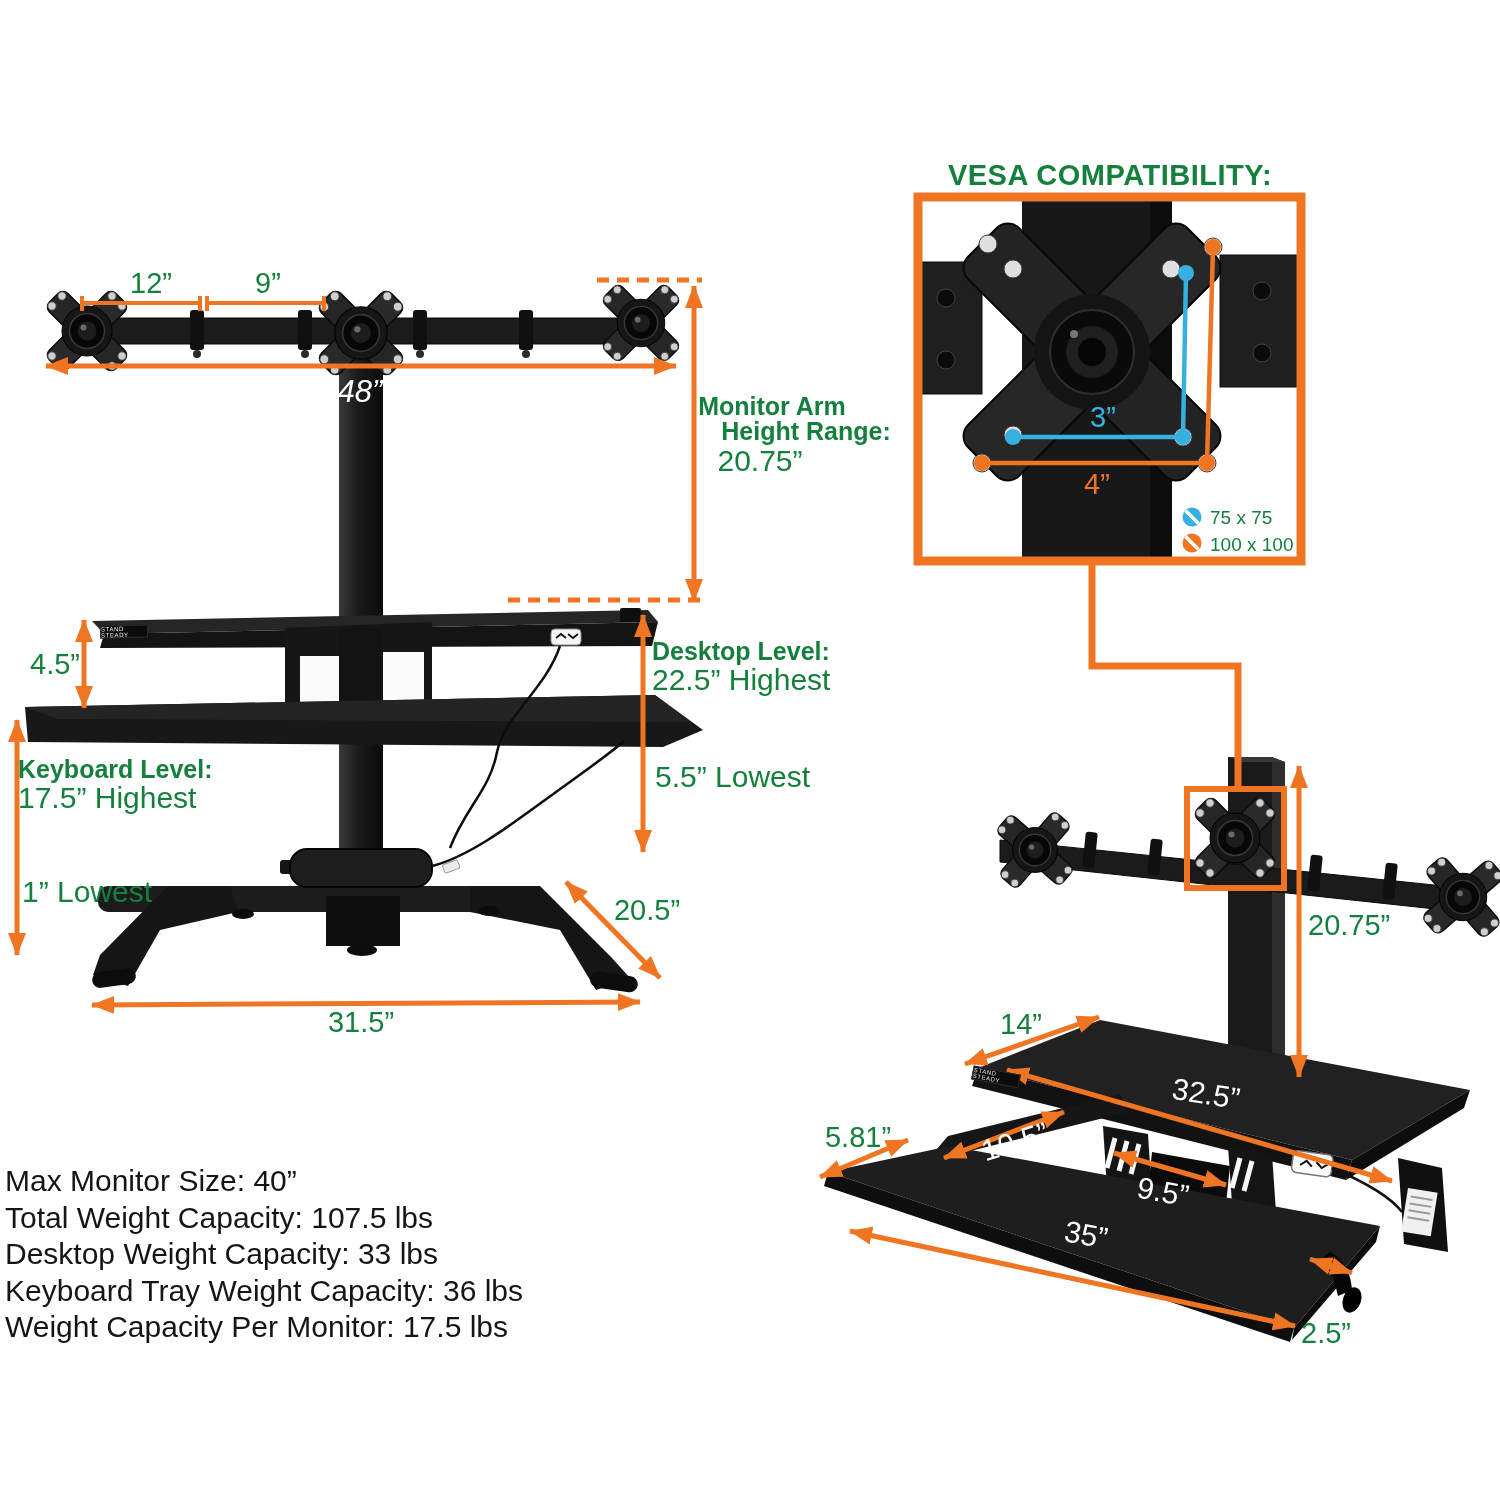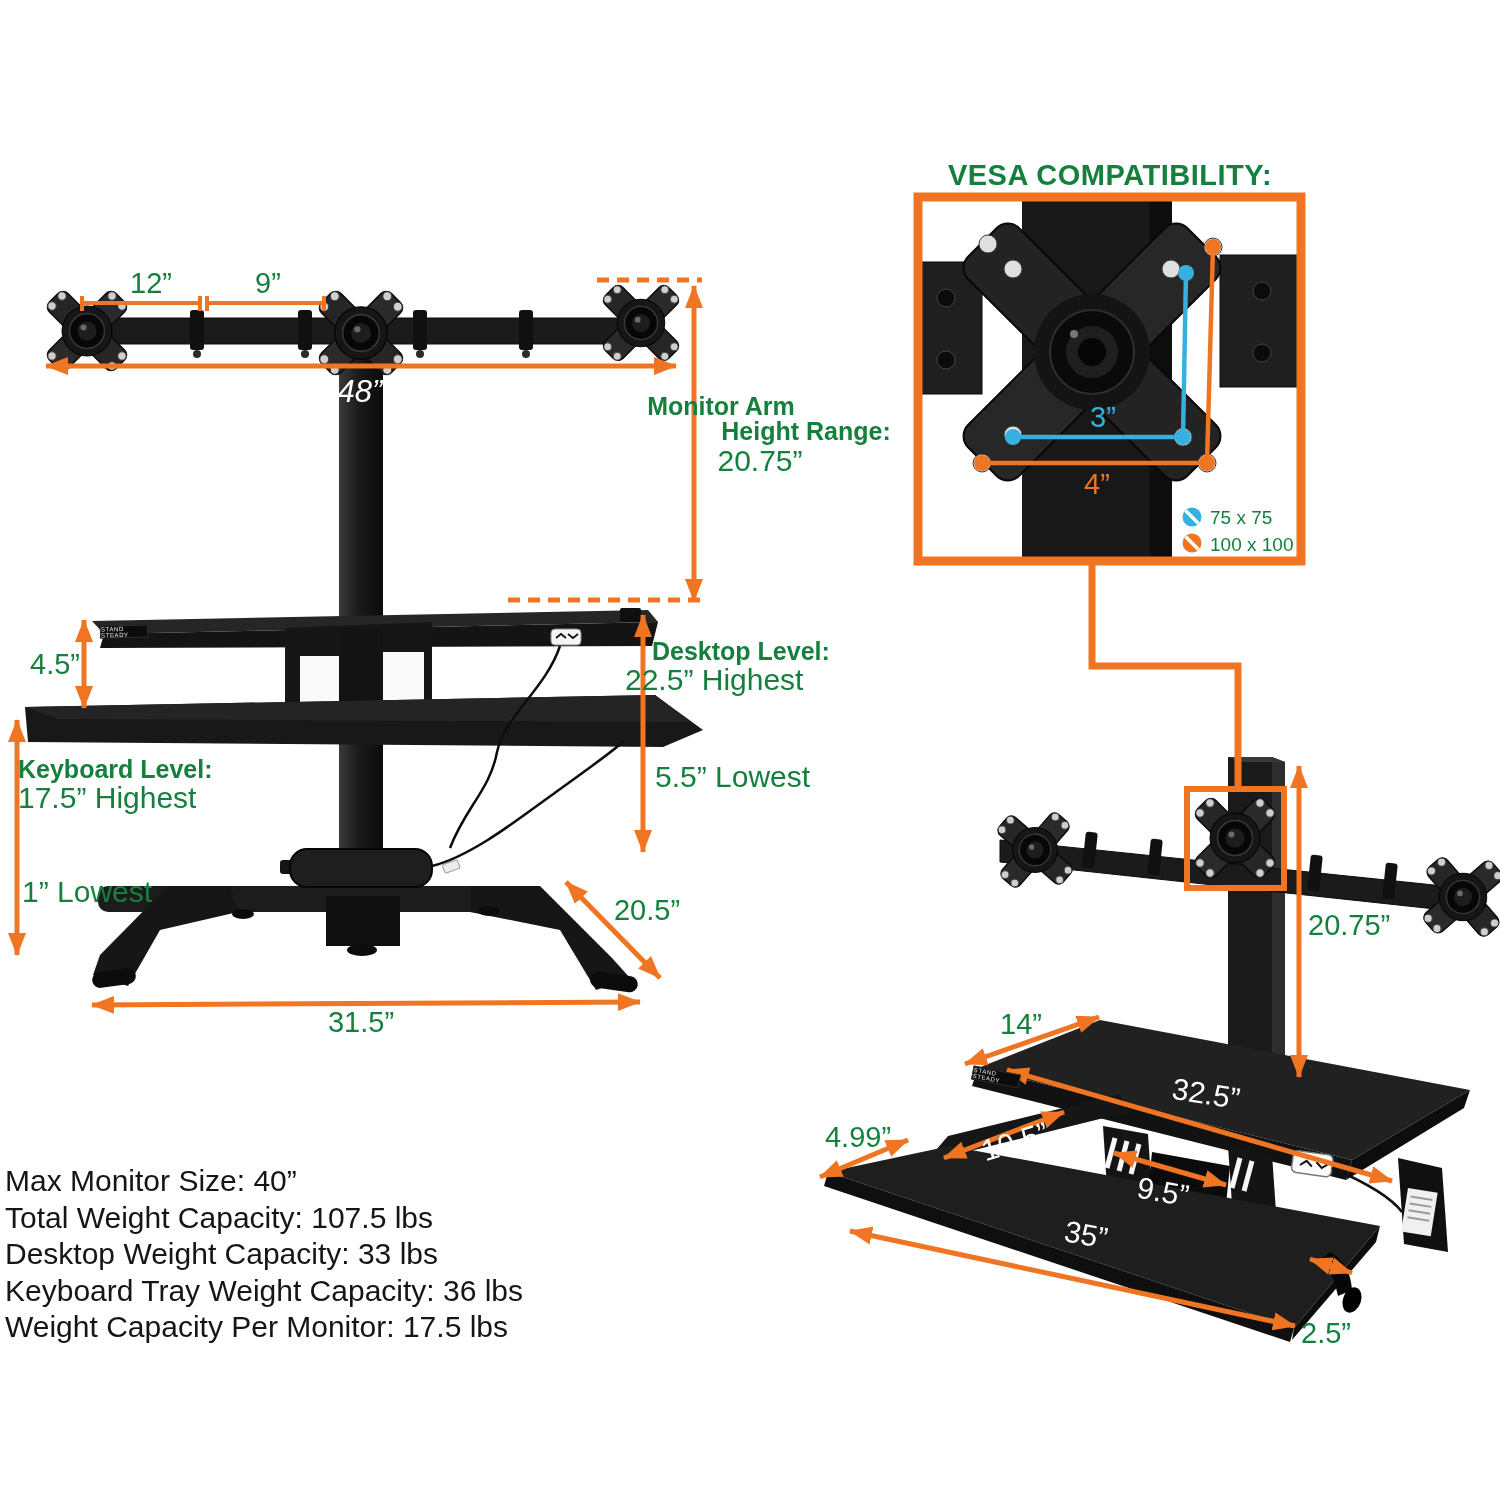--- a/index.html
+++ b/index.html
@@ -262,43 +262,43 @@
     <line x1="944" y1="1158" x2="1064" y2="1112" stroke-width="5" marker-start="url(#as)" marker-end="url(#ae)"></line>
     <line x1="1114" y1="1153" x2="1226" y2="1185" stroke-width="5" marker-start="url(#as)" marker-end="url(#ae)"></line>
     <line x1="850" y1="1231" x2="1295" y2="1326" stroke-width="5" marker-start="url(#as)" marker-end="url(#ae)"></line>
     <line x1="1310" y1="1259" x2="1352" y2="1273" stroke-width="5" marker-start="url(#as)" marker-end="url(#ae)"></line>
   </g>
 </svg>
 
 <div class="lb ctr n29" style="left:151px;top:283px;">12”</div>
 <div class="lb ctr n29" style="left:268px;top:283px;">9”</div>
 <div class="lb ctr n31 wht" style="left:360px;top:391px;">48”</div>
-<div class="lb ctr b25" style="left:721px;top:406px;text-align:center;">Monitor Arm</div>
+<div class="lb ctr b25" style="left:772px;top:406px;text-align:center;">Monitor Arm</div>
 <div class="lb ctr b25" style="left:806px;top:431px;">Height Range:</div>
 <div class="lb ctr n30" style="left:760px;top:461px;">20.75”</div>
 <div class="lb ctr n29" style="left:55px;top:664px;">4.5”</div>
 <div class="lb lft b25" style="left:652px;top:651px;">Desktop Level:</div>
-<div class="lb lft n30" style="left:625px;top:680px;">22.5” Highest</div>
+<div class="lb lft n30" style="left:652px;top:680px;">22.5” Highest</div>
 <div class="lb lft n30" style="left:655px;top:777px;">5.5” Lowest</div>
 <div class="lb lft b25" style="left:18px;top:769px;">Keyboard Level:</div>
 <div class="lb lft n30" style="left:18px;top:798px;">17.5” Highest</div>
 <div class="lb lft n30" style="left:22px;top:892px;">1” Lowest</div>
 <div class="lb ctr n29" style="left:647px;top:910px;">20.5”</div>
 <div class="lb ctr n29" style="left:361px;top:1022px;">31.5”</div>
 
 <div class="lb ctr vtitle" style="left:1110px;top:175px;">VESA COMPATIBILITY:</div>
 <div class="lb ctr n29 blue" style="left:1103px;top:417px;">3”</div>
 <div class="lb ctr n29 orange" style="left:1097px;top:484px;">4”</div>
 <div class="lb lft leg" style="left:1210px;top:517px;text-align:center;">75 x 75</div>
 <div class="lb lft leg" style="left:1210px;top:544px;">100 x 100</div>
 
 <div class="lb lft n29" style="left:1308px;top:925px;">20.75”</div>
 <div class="lb ctr n29" style="left:1021px;top:1024px;">14”</div>
 <div class="lb rot9 n30 wht" style="left:1206px;top:1094px;">32.5”</div>
-<div class="lb ctr n29" style="left:858px;top:1137px;">4.99”</div>
+<div class="lb ctr n29" style="left:858px;top:1137px;">5.81”</div>
 <div class="lb rotm17 n30 wht" style="left:1015px;top:1142px;">10.5”</div>
 <div class="lb rot10 n30 wht" style="left:1163px;top:1192px;">9.5”</div>
 <div class="lb rot10 n30 wht" style="left:1086px;top:1235px;">35”</div>
 <div class="lb ctr n29" style="left:1326px;top:1286px;margin-top:47px;">2.5”</div>
 
 <div class="chip" style="left:100px;top:625px;width:46px;height:11px;transform:rotate(-1deg);">STAND STEADY</div>
 <div class="chip" style="left:972px;top:1070px;width:46px;height:12px;transform:rotate(11deg);">STAND STEADY</div>
 
 <div class="specs">
   <div>Max Monitor Size: 40”</div>

